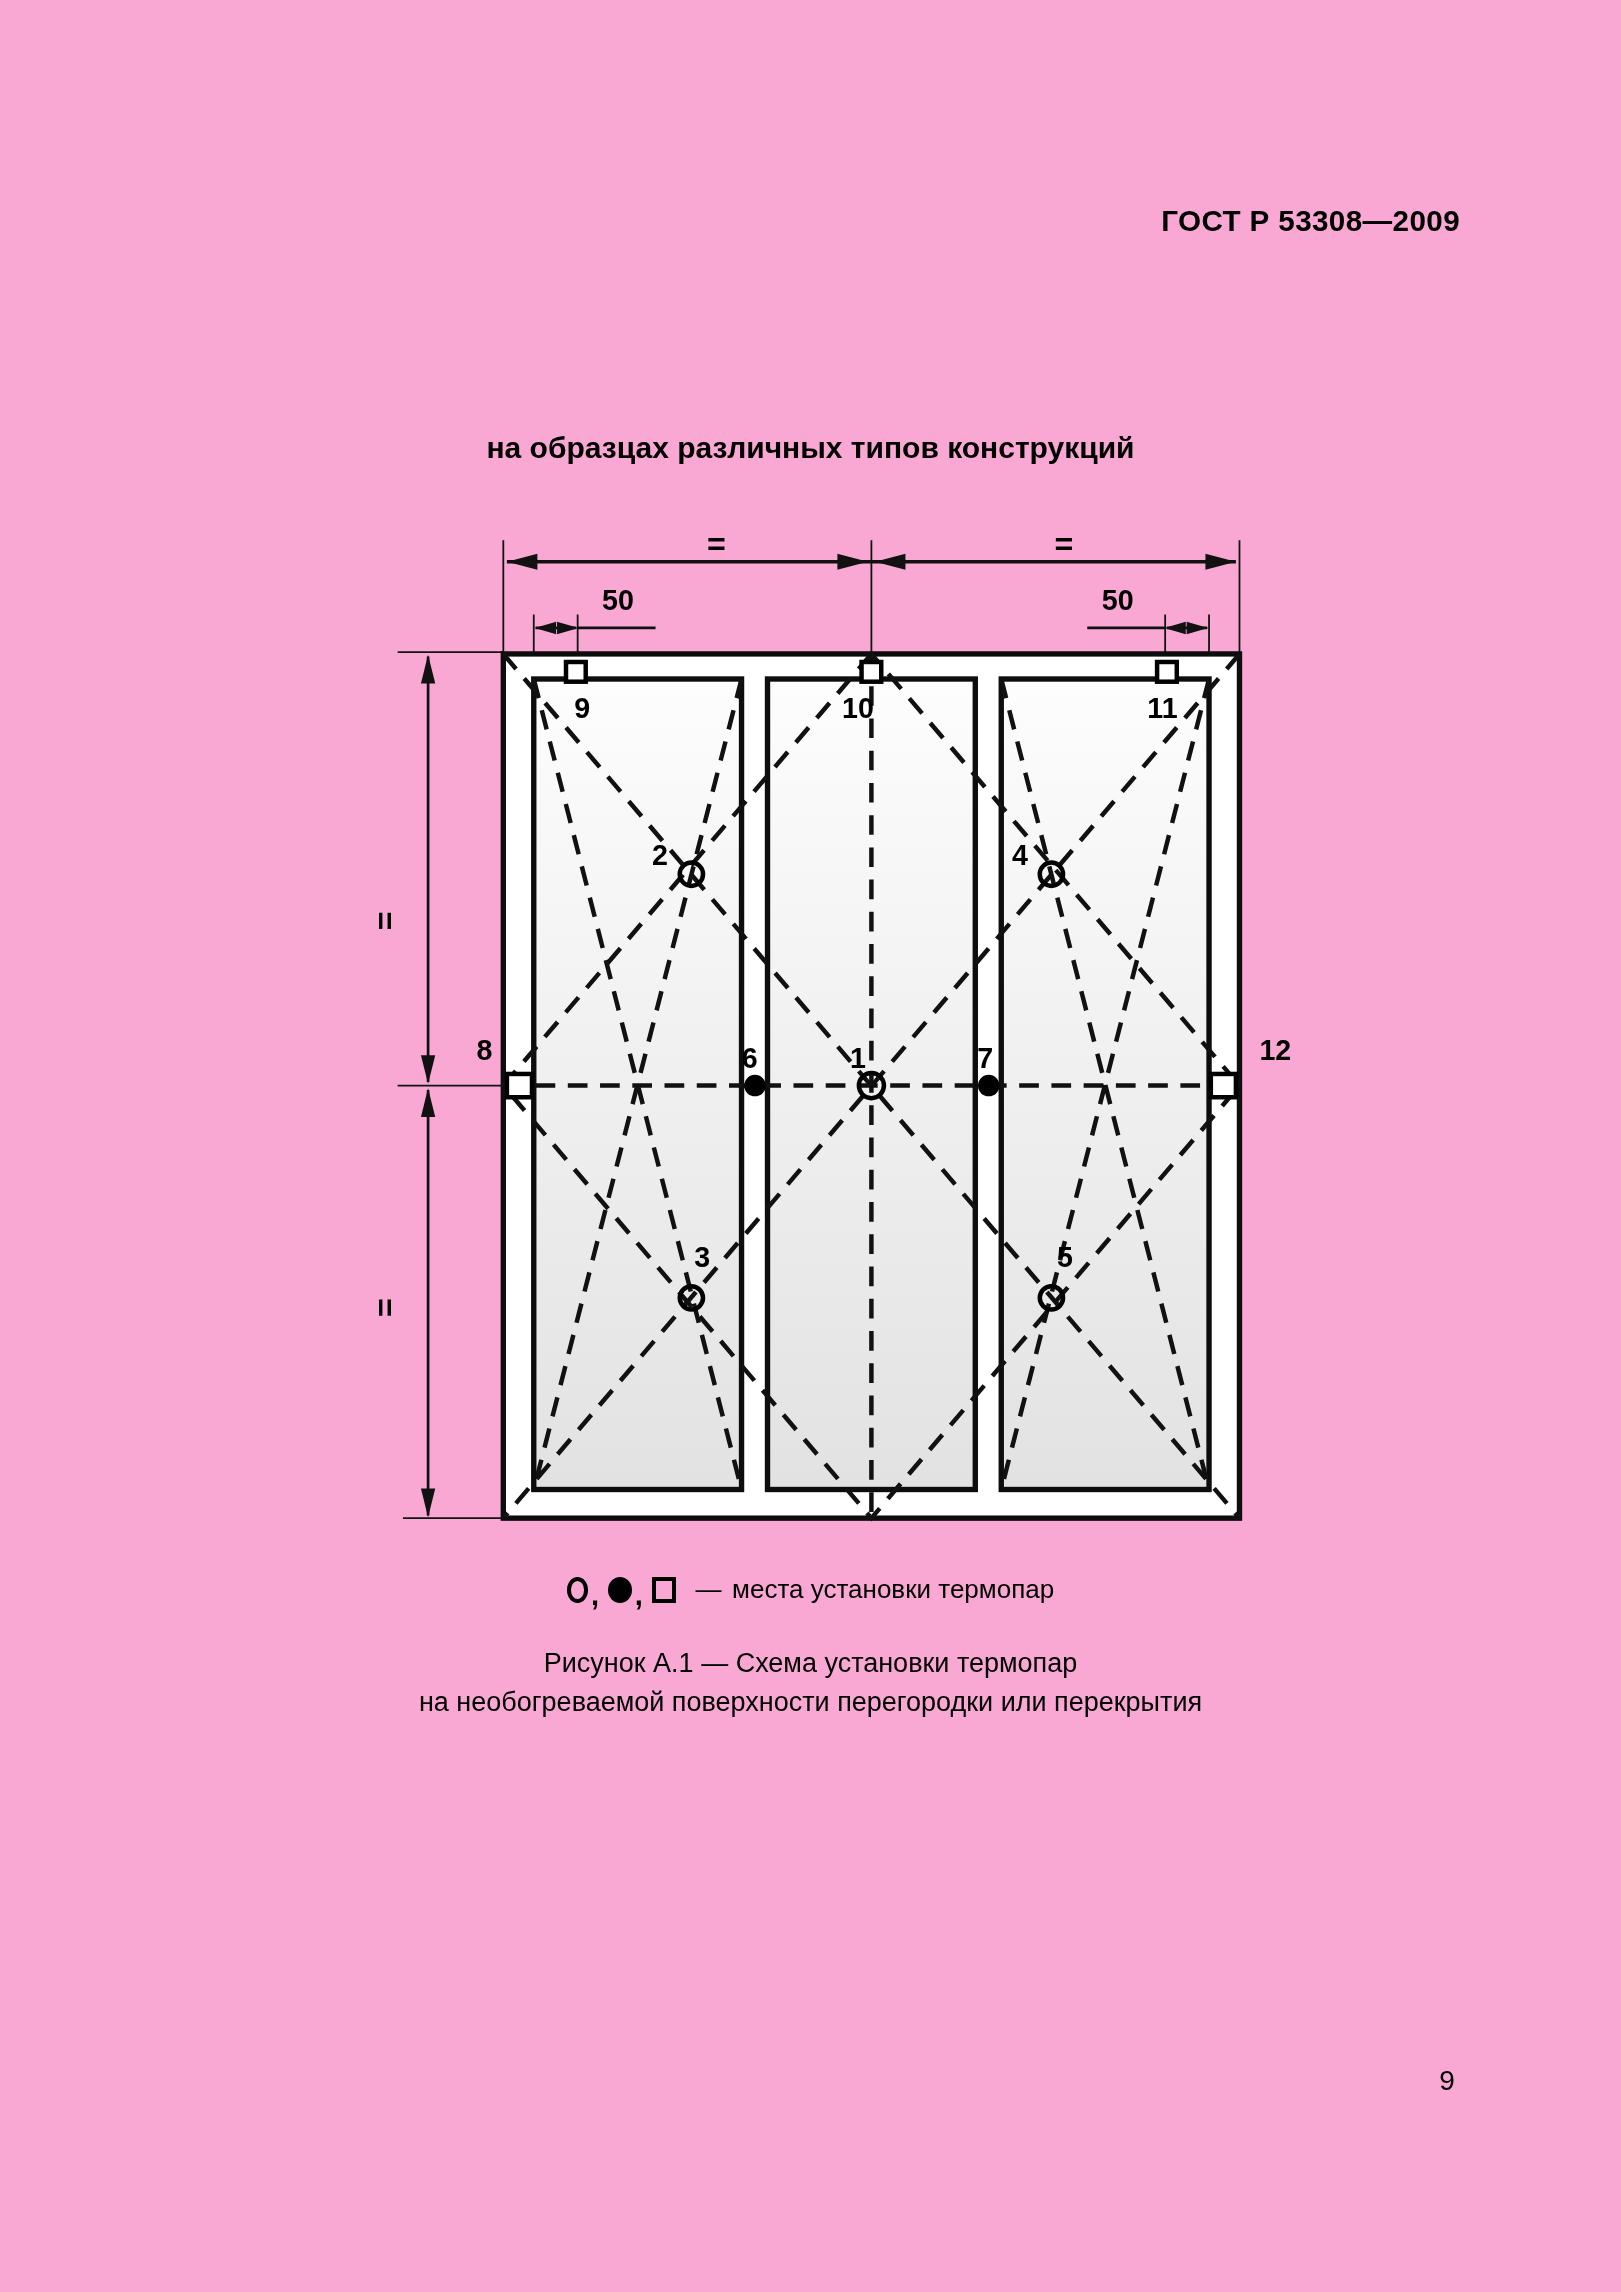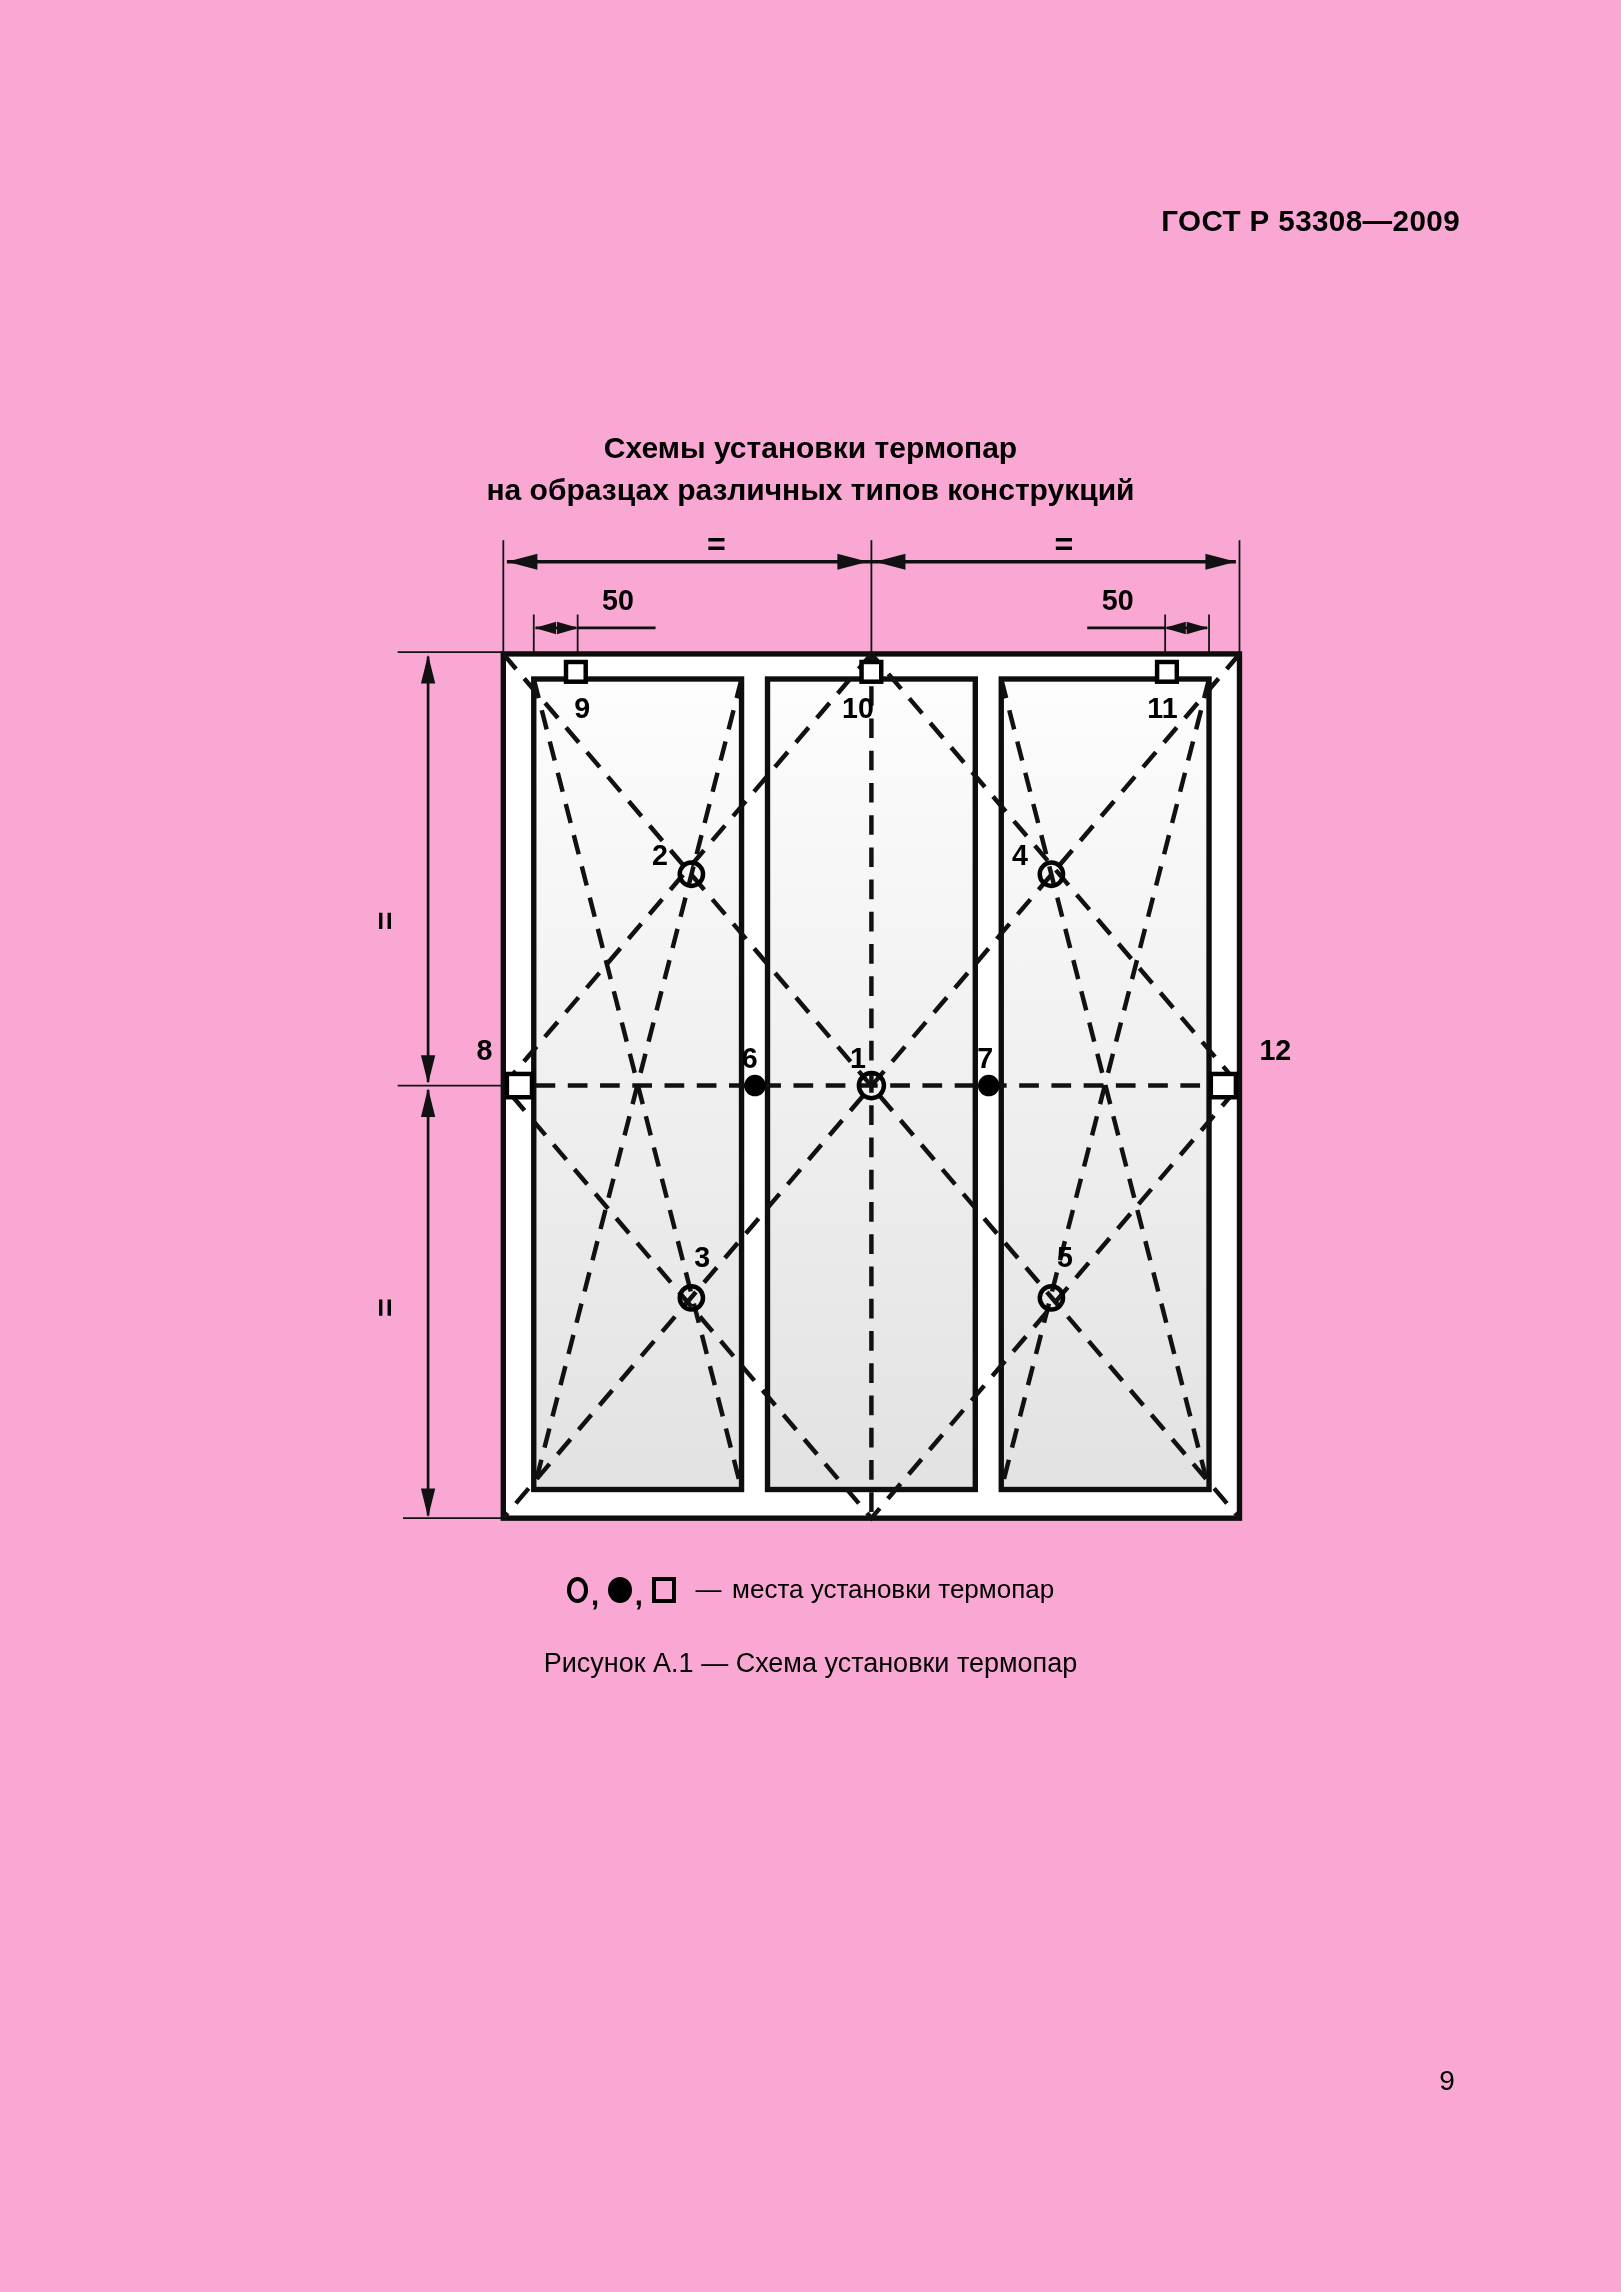--- a/index.html
+++ b/index.html
@@ -55,21 +55,20 @@
 </style>
 </head>
 <body>
 
 <div class="page">
 
   <div class="doc-header">ГОСТ Р 53308—2009</div>
 
 
   <div class="sec-title">
-    <div>Схемы установки термопар</div>
     <div>на образцах различных типов конструкций</div>
   </div>
 
   <svg class="diagram" viewBox="0 0 1810 2560">
     <defs>
       <linearGradient id="panelGrad" x1="0" y1="0" x2="0" y2="1">
         <stop offset="0" stop-color="#fdfdfd"></stop>
         <stop offset="1" stop-color="#e2e2e2"></stop>
       </linearGradient>
     </defs>
@@ -179,18 +178,19 @@
     <span class="comma">,</span>
     <span class="sym sym-dot"></span>
     <span class="comma">,</span>
     <span class="sym sym-square"></span>
     <span class="dash">—</span>
     <span>места установки термопар</span>
   </div>
 
   <div class="caption">
     <div>Рисунок А.1 — Схема установки термопар</div>
+    <div>на необогреваемой поверхности перегородки или перекрытия</div>
   </div>
 
   <div class="page-number">9</div>
 
 </div>
 
 
 </body></html>

